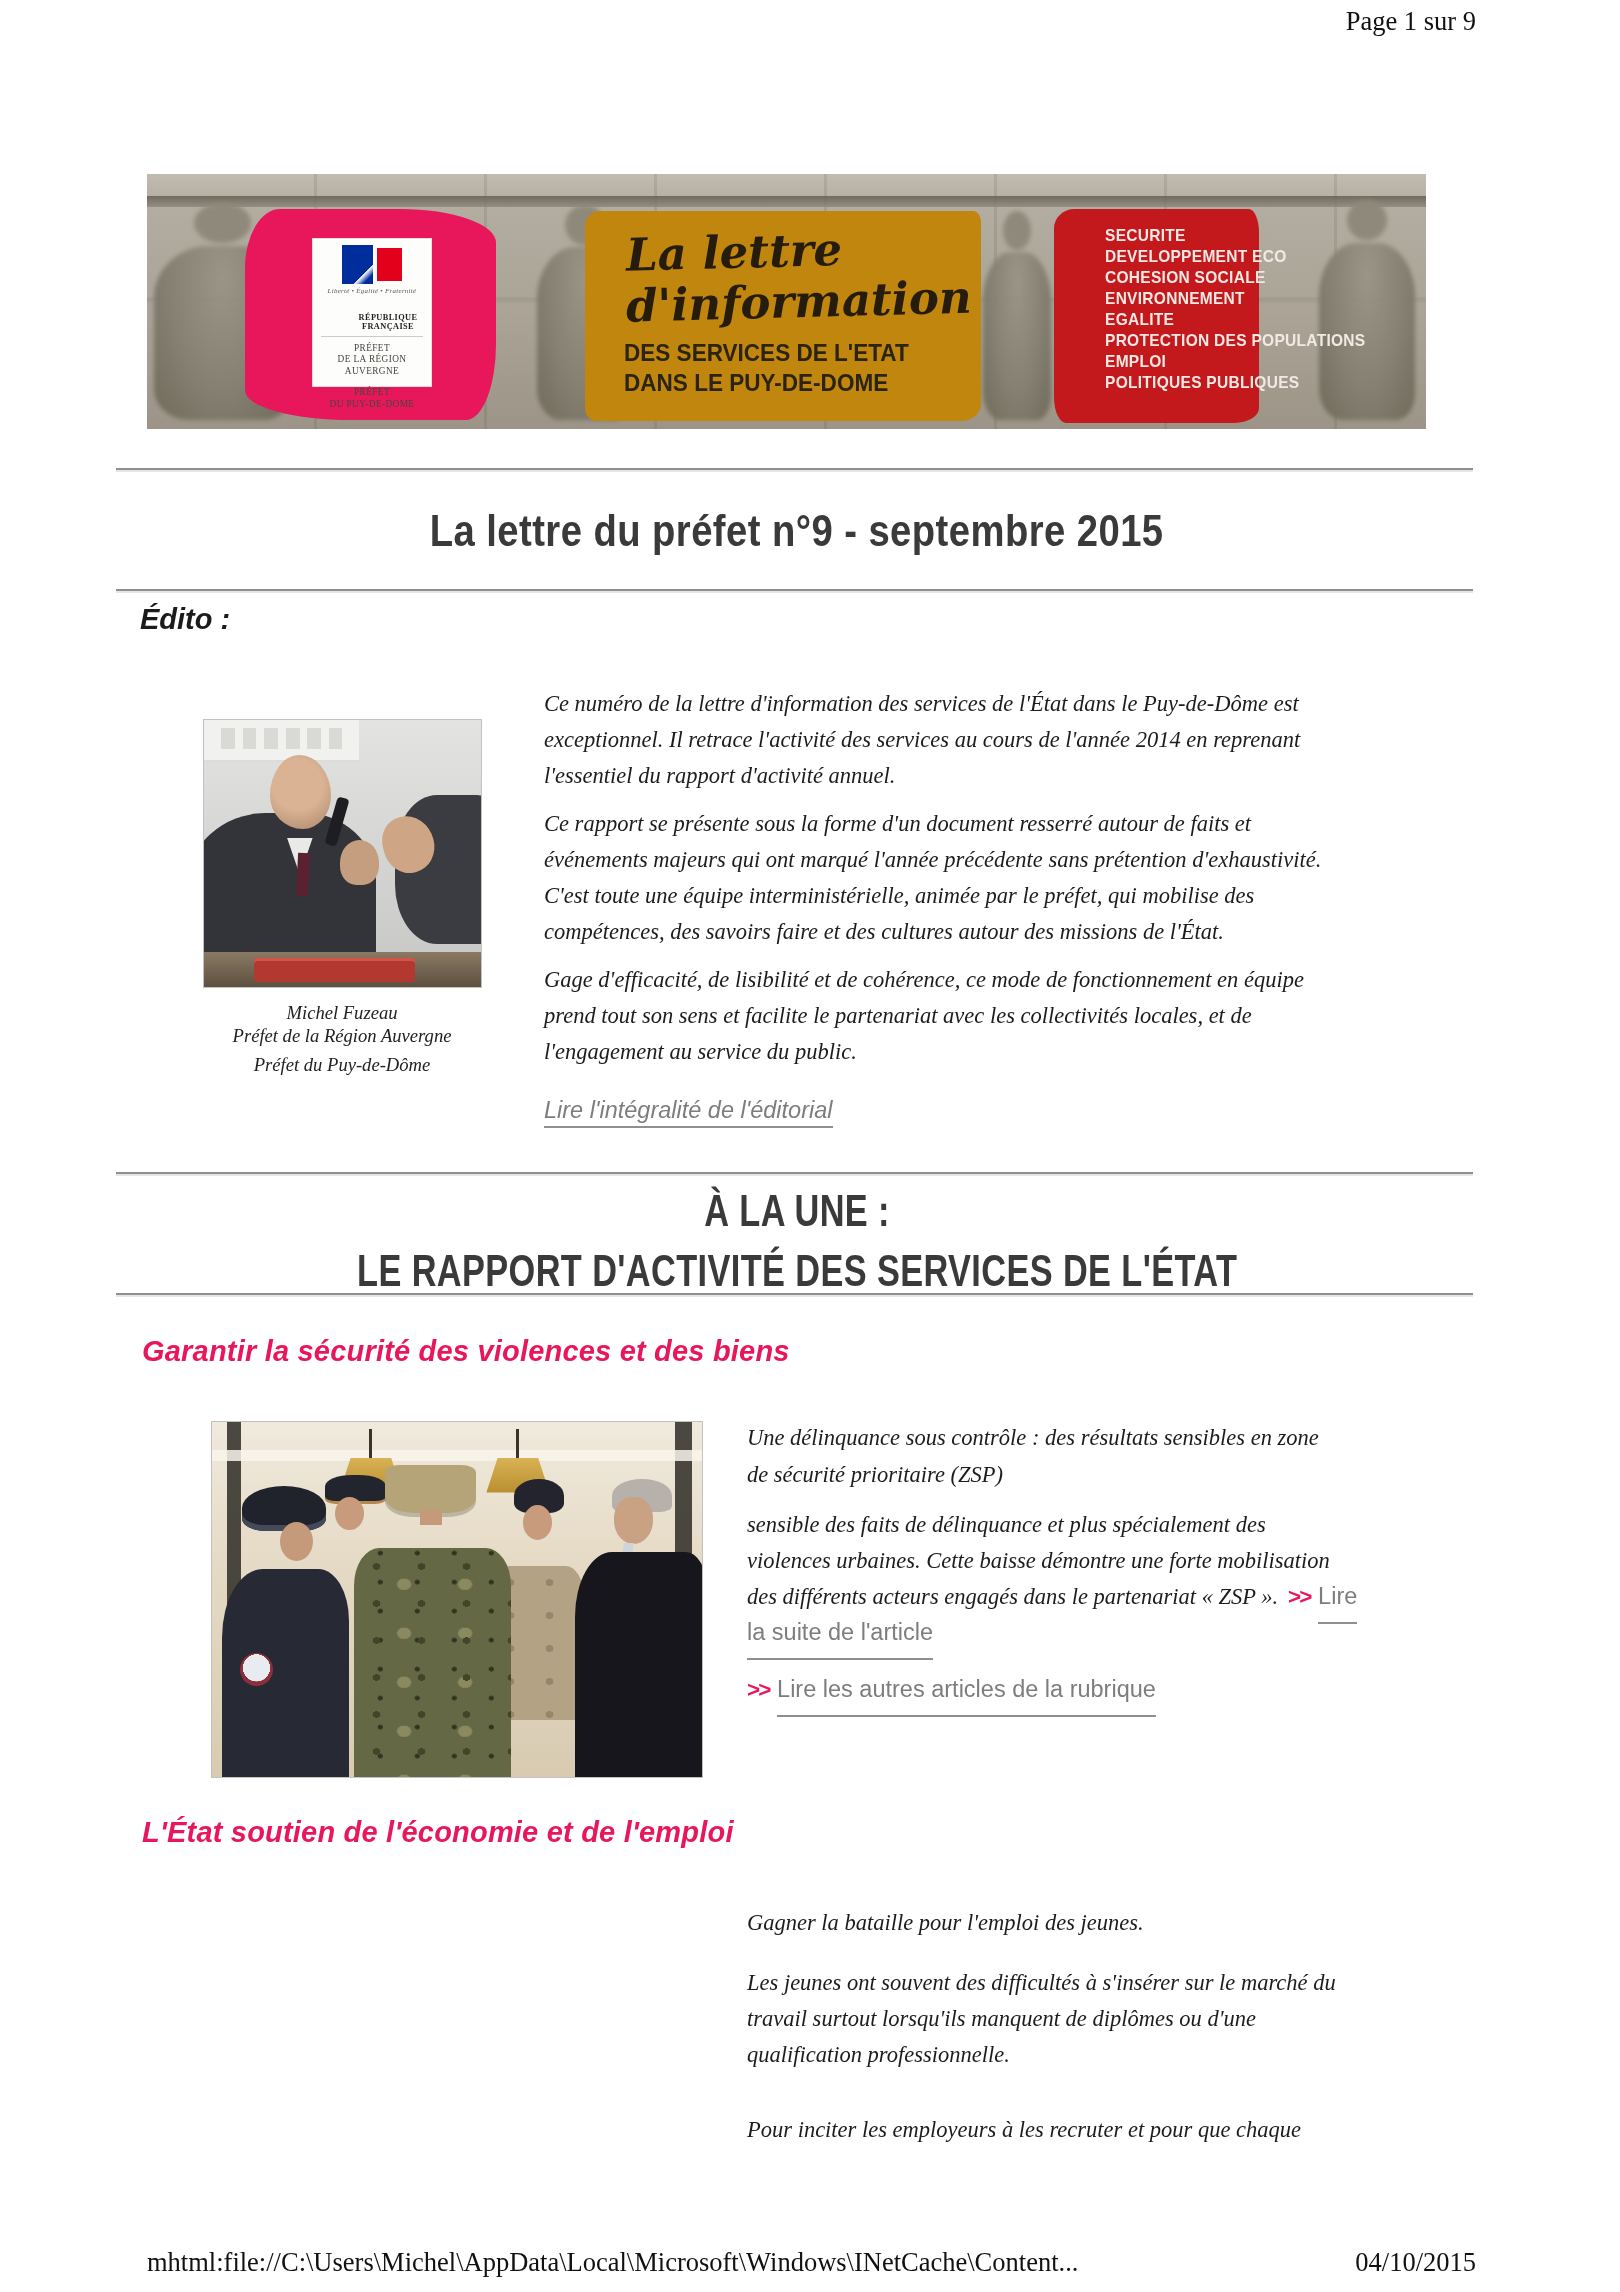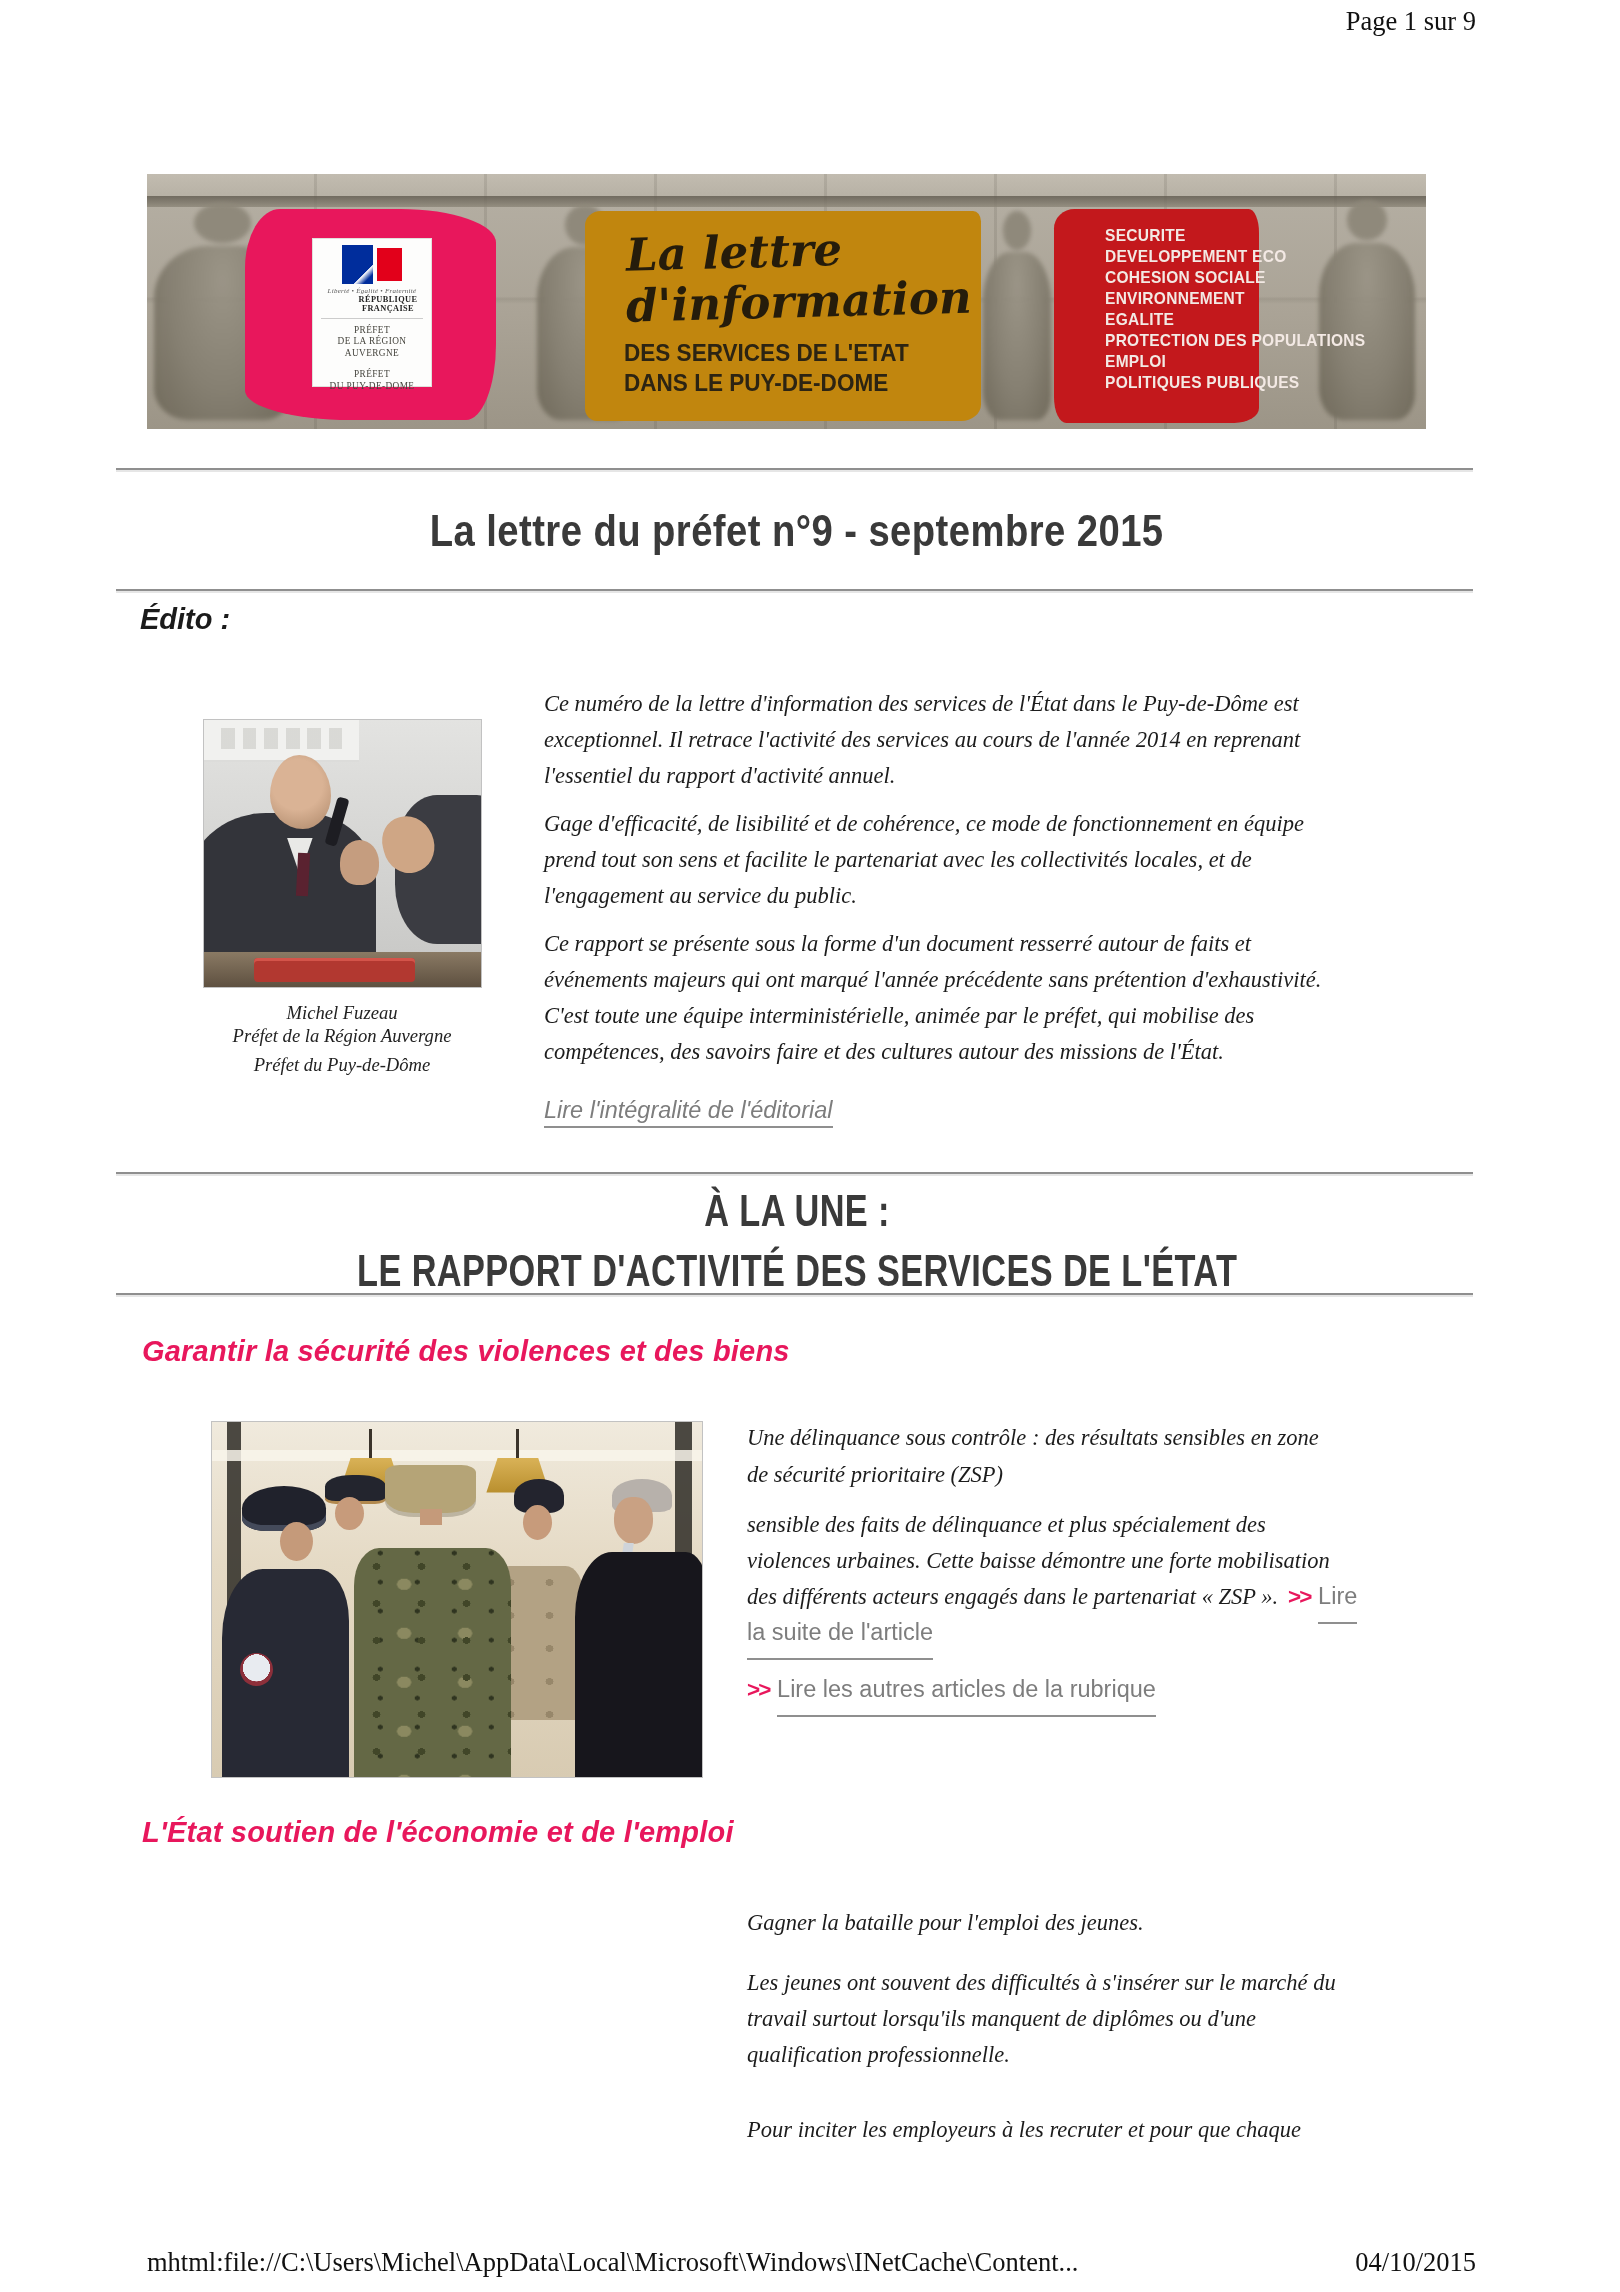--- a/index.html
+++ b/index.html
@@ -29,21 +29,21 @@
 
   .blob-pink{position:absolute;left:98px;top:35px;width:251px;height:211px;background:#e8175c;
           border-radius:14% 38% 12% 42% / 28% 16% 36% 14%;}
   .logo-card{position:absolute;left:67px;top:29px;width:120px;height:149px;background:#fdfdfc;
           border:1px solid #e0e0dc;text-align:center;padding-top:5.9px;box-sizing:border-box;}
   .flag{width:71px;height:39px;margin:0 auto 2.9px;display:flex;justify-content:center;gap:3.9px;}
   .flag .f-blue{width:31px;height:39px;background:#002d9c;
           background:linear-gradient(135deg,#002d9c 72%,#ffffff 73%,#002d9c 86%);}
   .flag .f-red{width:25.5px;height:33px;margin-top:2.9px;background:#e2001a;}
   .motto{font:italic 6.9px "Liberation Serif",serif;color:#555;letter-spacing:0.3px;}
-  .republique{font:bold 8.3px "Liberation Serif",serif;color:#222;letter-spacing:0.4px;margin-top:1px;padding-left:32px;}
+  .republique{font:bold 8.3px "Liberation Serif",serif;color:#222;letter-spacing:0.4px;margin-top:19px;padding-left:32px;}
   .card-divider{width:86%;height:1px;background:#ccc;margin:4.9px auto 5.9px;}
   .prefet-lines{font:9.3px "Liberation Serif",serif;color:#46453e;line-height:11.8px;letter-spacing:0.4px;}
   .prefet-lines.dept{margin-top:8.8px;}
 
   .blob-gold{position:absolute;left:438px;top:37px;width:396px;height:210px;background:#c1860e;
           border-radius:4% 2% 5% 3% / 7% 5% 8% 6%;}
   .script-line{font:italic 700 45px "DejaVu Serif",serif;color:#251c0b;margin-left:41px;
           transform:rotate(-1.5deg);line-height:51px;}
   .script-line.first{margin-top:13.7px;}
   .masthead-sub{margin:11.8px 0 0 39px;}
@@ -268,29 +268,29 @@
   <div class="third">Préfet du Puy-de-Dôme</div>
 </div>
 
 <div class="edito-text">
   <div class="para">
     <div class="line">Ce numéro de la lettre d'information des services de l'État dans le Puy-de-Dôme est</div>
     <div class="line">exceptionnel. Il retrace l'activité des services au cours de l'année 2014 en reprenant</div>
     <div class="line">l'essentiel du rapport d'activité annuel.</div>
   </div>
   <div class="para">
-    <div class="line">Gage d'efficacité, de lisibilité et de cohérence, ce mode de fonctionnement en équipe</div>
-    <div class="line">prend tout son sens et facilite le partenariat avec les collectivités locales, et de</div>
-    <div class="line">l'engagement au service du public.</div>
-  </div>
-  <div class="para">
     <div class="line">Ce rapport se présente sous la forme d'un document resserré autour de faits et</div>
     <div class="line">événements majeurs qui ont marqué l'année précédente sans prétention d'exhaustivité.</div>
     <div class="line">C'est toute une équipe interministérielle, animée par le préfet, qui mobilise des</div>
     <div class="line">compétences, des savoirs faire et des cultures autour des missions de l'État.</div>
+  </div>
+  <div class="para">
+    <div class="line">Gage d'efficacité, de lisibilité et de cohérence, ce mode de fonctionnement en équipe</div>
+    <div class="line">prend tout son sens et facilite le partenariat avec les collectivités locales, et de</div>
+    <div class="line">l'engagement au service du public.</div>
   </div>
   <span class="elink">Lire l'intégralité de l'éditorial</span>
 </div>
 
 <div class="rule r3"></div>
 <div class="alaune">
   <div><span class="condensed">À LA UNE :</span></div>
   <div><span class="condensed">LE RAPPORT D'ACTIVITÉ DES SERVICES DE L'ÉTAT</span></div>
 </div>
 <div class="rule r4"></div>

